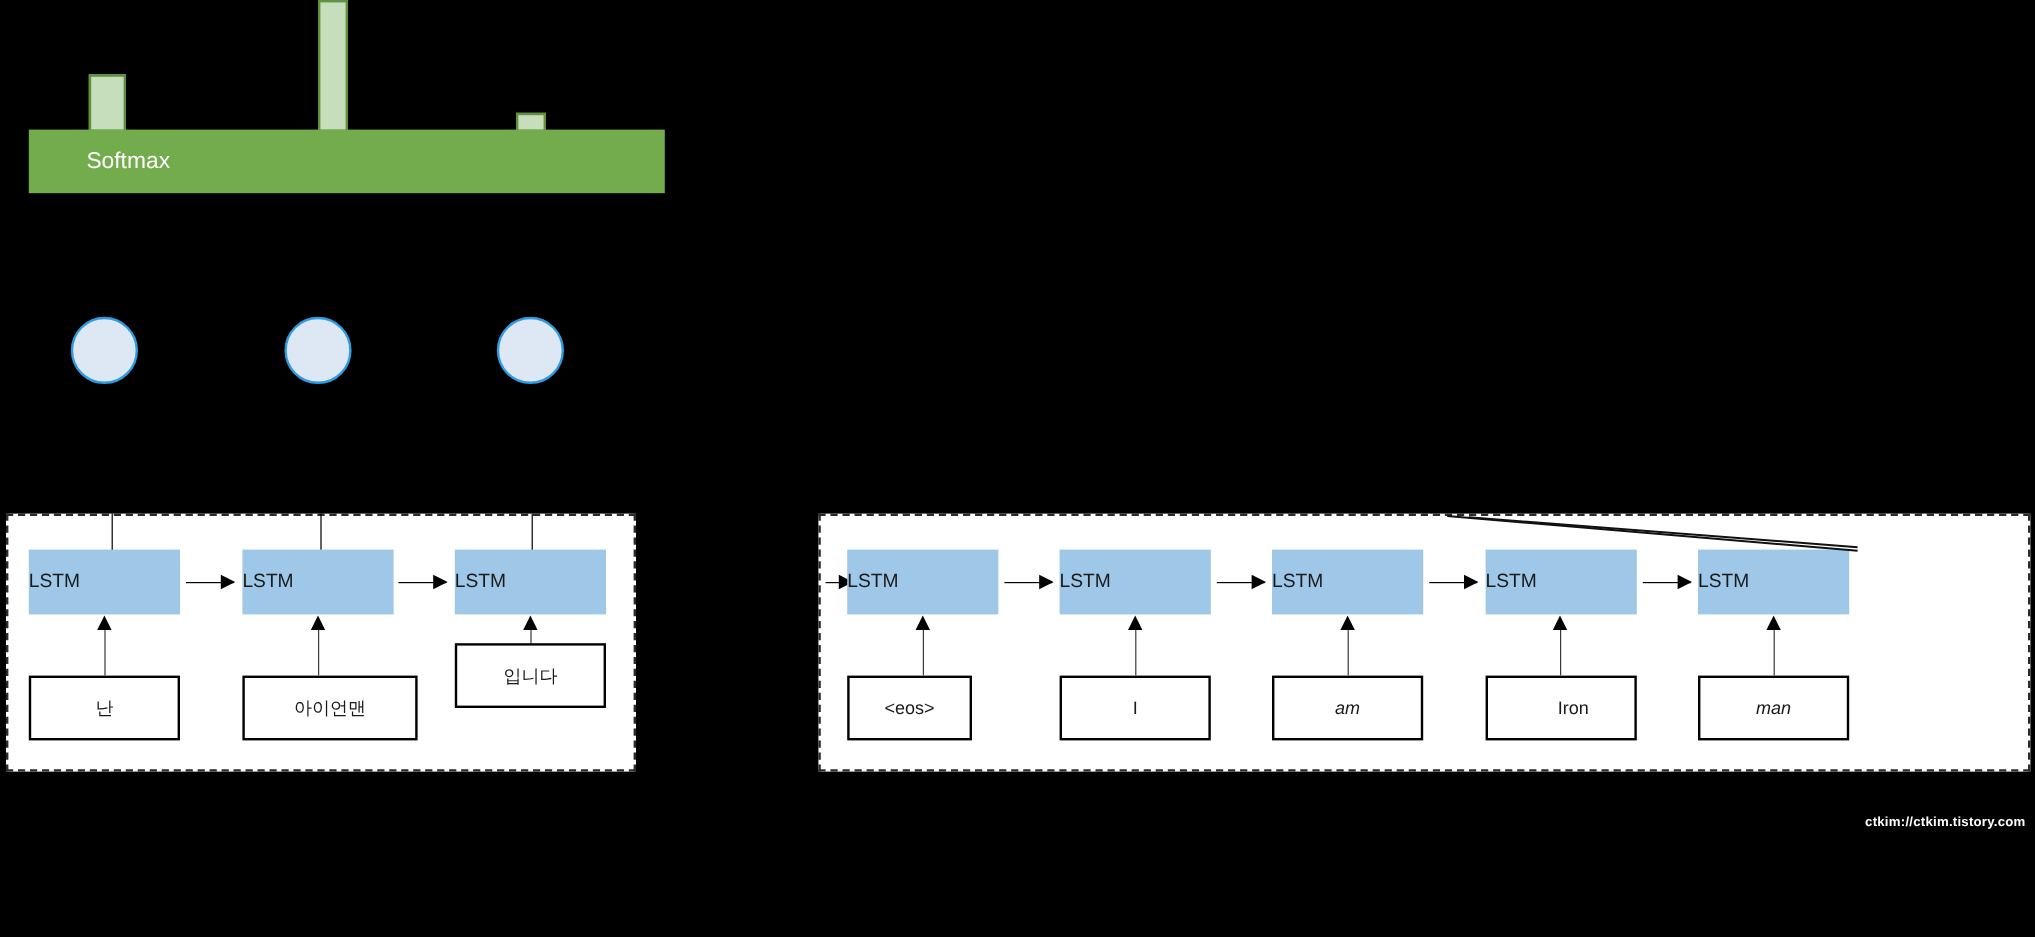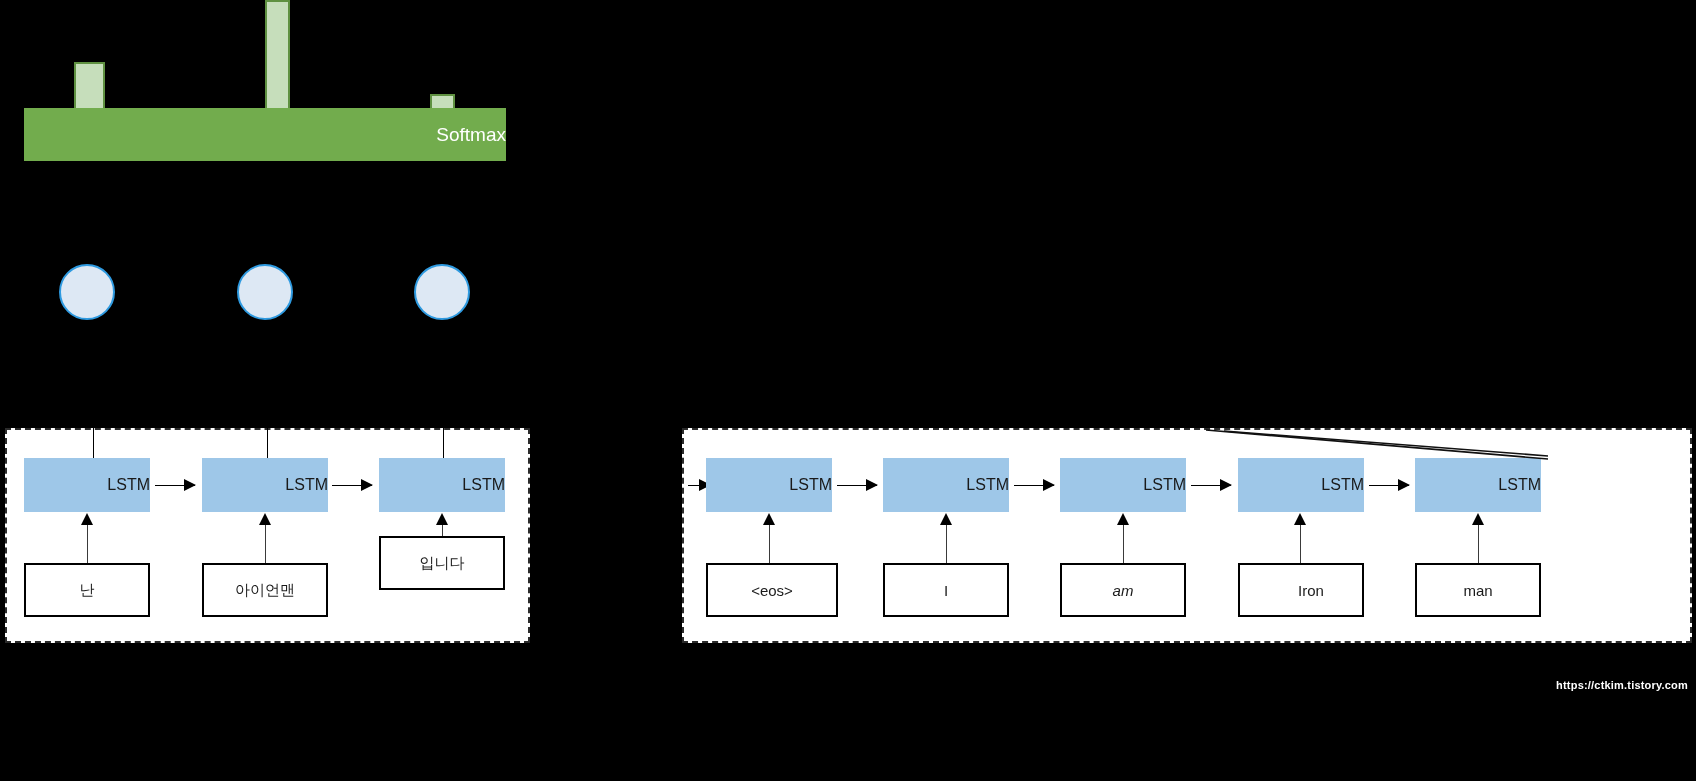--- a/index.html
+++ b/index.html
@@ -32,23 +32,24 @@
   }
   #softmax-box {
     position: absolute;
     left: 0px;
     top: 108px;
     width: 482px;
     height: 53px;
     background: #72ac4d;
     display: flex;
     align-items: center;
-    justify-content: flex-end;
+    justify-content: flex-start;
     color: #ffffff;
     font-size: 19px;
+    padding-left: 48px;
   }
 
   
   .ctx-circle {
     position: absolute;
     width: 56px;
     height: 56px;
     border-radius: 50%;
     background: #dde8f4;
     border: 2px solid #2e9ae0;
@@ -63,21 +64,21 @@
     box-sizing: border-box;
   }
 
   
   .lstm-cell {
     position: absolute;
     height: 54px;
     background: #9ec7e8;
     display: flex;
     align-items: center;
-    justify-content: flex-end;
+    justify-content: flex-start;
     color: #1a1a1a;
     font-size: 16px;
     box-sizing: border-box;
   }
 
   
   .token-box {
     position: absolute;
     height: 54px;
     background: #ffffff;
@@ -184,21 +185,21 @@
   <div class="h-arrow" style="left:155px; top:485px; width:40px;"></div>
   <div class="h-arrow" style="left:332px; top:485px; width:40px;"></div>
 
   <div class="up-arrow" style="left:87px;  top:524px; height:39px;"></div>
   <div class="up-arrow" style="left:265px; top:524px; height:39px;"></div>
   <div class="up-arrow" style="left:442px; top:524px; height:39px;"></div>
 
   <div class="token-box" style="left:24px; top:563px; width:126px;">
     <span>난</span>
   </div>
-  <div class="token-box" style="left:202px; top:563px; width:126px;">
+  <div class="token-box" style="left:202px; top:563px; width:146px;">
     <span>아이언맨</span>
   </div>
   <div class="token-box" style="left:379px; top:536px; width:126px;">
     <span>입니다</span>
   </div>
 
   <div class="dashed-group" style="left:682px; top:428px; width:1010px; height:215px;"></div>
 
   <div class="h-arrow" style="left:688px; top:485px; width:22px;"></div>
 
@@ -222,36 +223,36 @@
   <div class="h-arrow" style="left:1014px; top:485px; width:40px;"></div>
   <div class="h-arrow" style="left:1191px; top:485px; width:40px;"></div>
   <div class="h-arrow" style="left:1369px; top:485px; width:40px;"></div>
 
   <div class="up-arrow" style="left:769px;  top:524px; height:39px;"></div>
   <div class="up-arrow" style="left:946px;  top:524px; height:39px;"></div>
   <div class="up-arrow" style="left:1123px; top:524px; height:39px;"></div>
   <div class="up-arrow" style="left:1300px; top:524px; height:39px;"></div>
   <div class="up-arrow" style="left:1478px; top:524px; height:39px;"></div>
 
-  <div class="token-box" style="left:706px; top:563px; width:132px;">
+  <div class="token-box" style="left:706px; top:563px; width:104px;">
     <span>&lt;eos&gt;</span>
   </div>
   <div class="token-box" style="left:883px; top:563px; width:126px;">
     <span>I</span>
   </div>
   <div class="token-box" style="left:1060px; top:563px; width:126px;font-style:italic;">
     <span>am</span>
   </div>
   <div class="token-box" style="left:1238px; top:563px; width:126px;padding-left:20px;">
     <span>Iron</span>
   </div>
-  <div class="token-box" style="left:1415px; top:563px; width:126px;">
+  <div class="token-box" style="left:1415px; top:563px; width:126px;font-style:italic;">
     <span>man</span>
   </div>
 
   <svg id="attention-lines" viewBox="0 0 1696 781" width="1696" height="781">
     <line x1="1206" y1="430" x2="1548" y2="459" stroke="#111111" stroke-width="1.6"></line>
     <line x1="1224" y1="431" x2="1548" y2="456" stroke="#111111" stroke-width="1.6"></line>
   </svg>
 
-  <div id="watermark">https://ctkim.tistory.com</div>
+  <div id="watermark">ctkim://ctkim.tistory.com</div>
 
 </div>
 
 </body></html>

